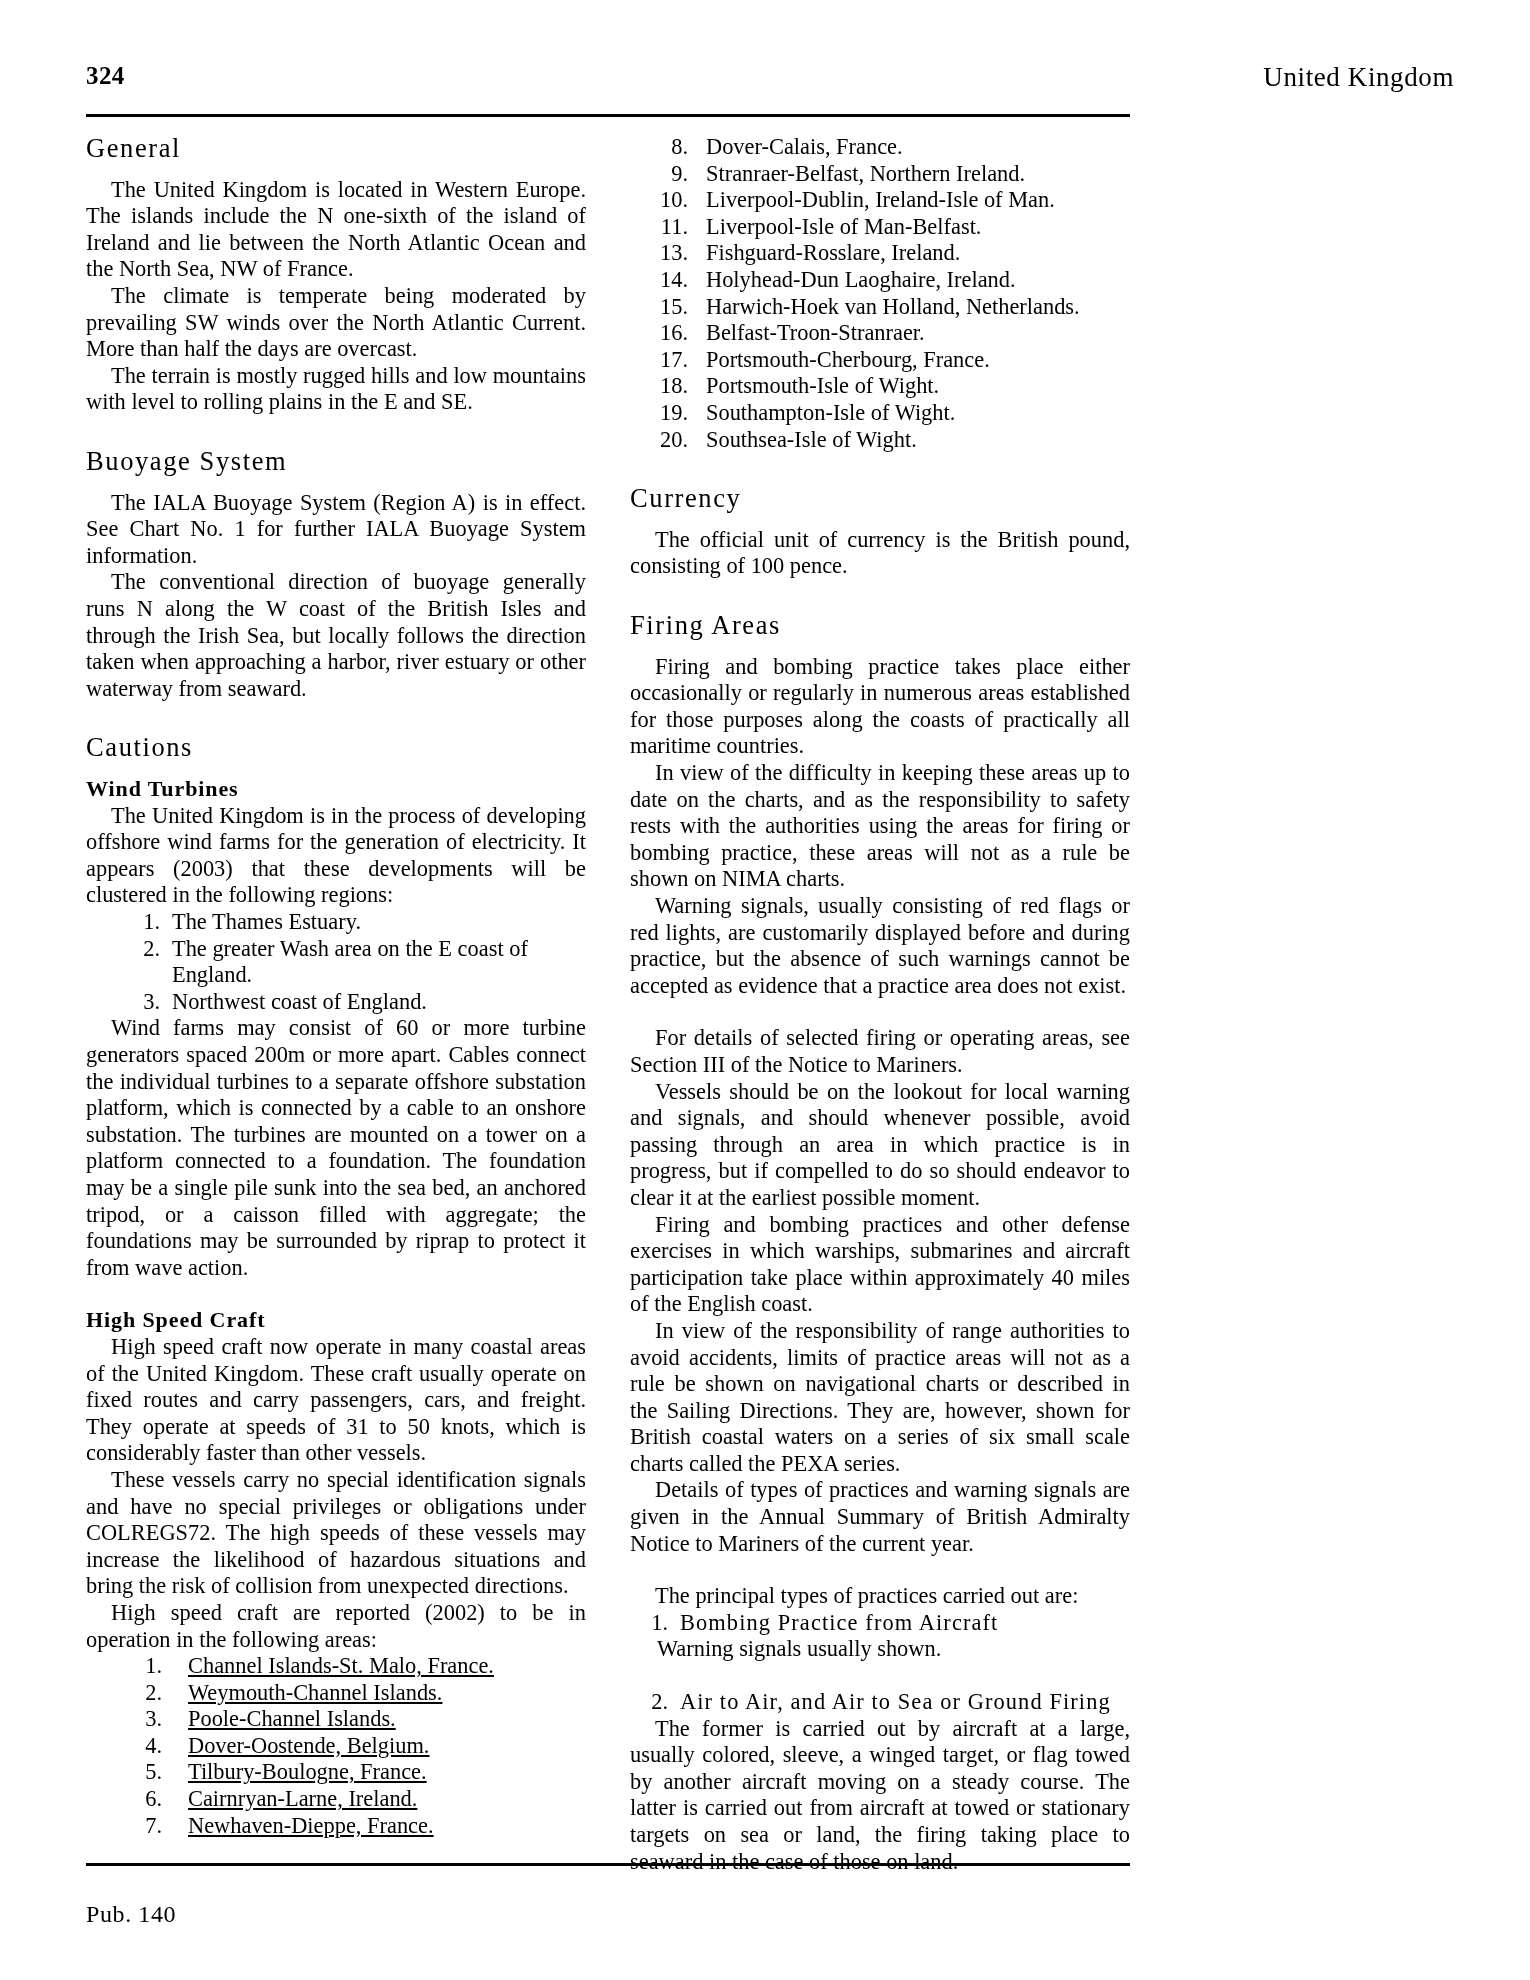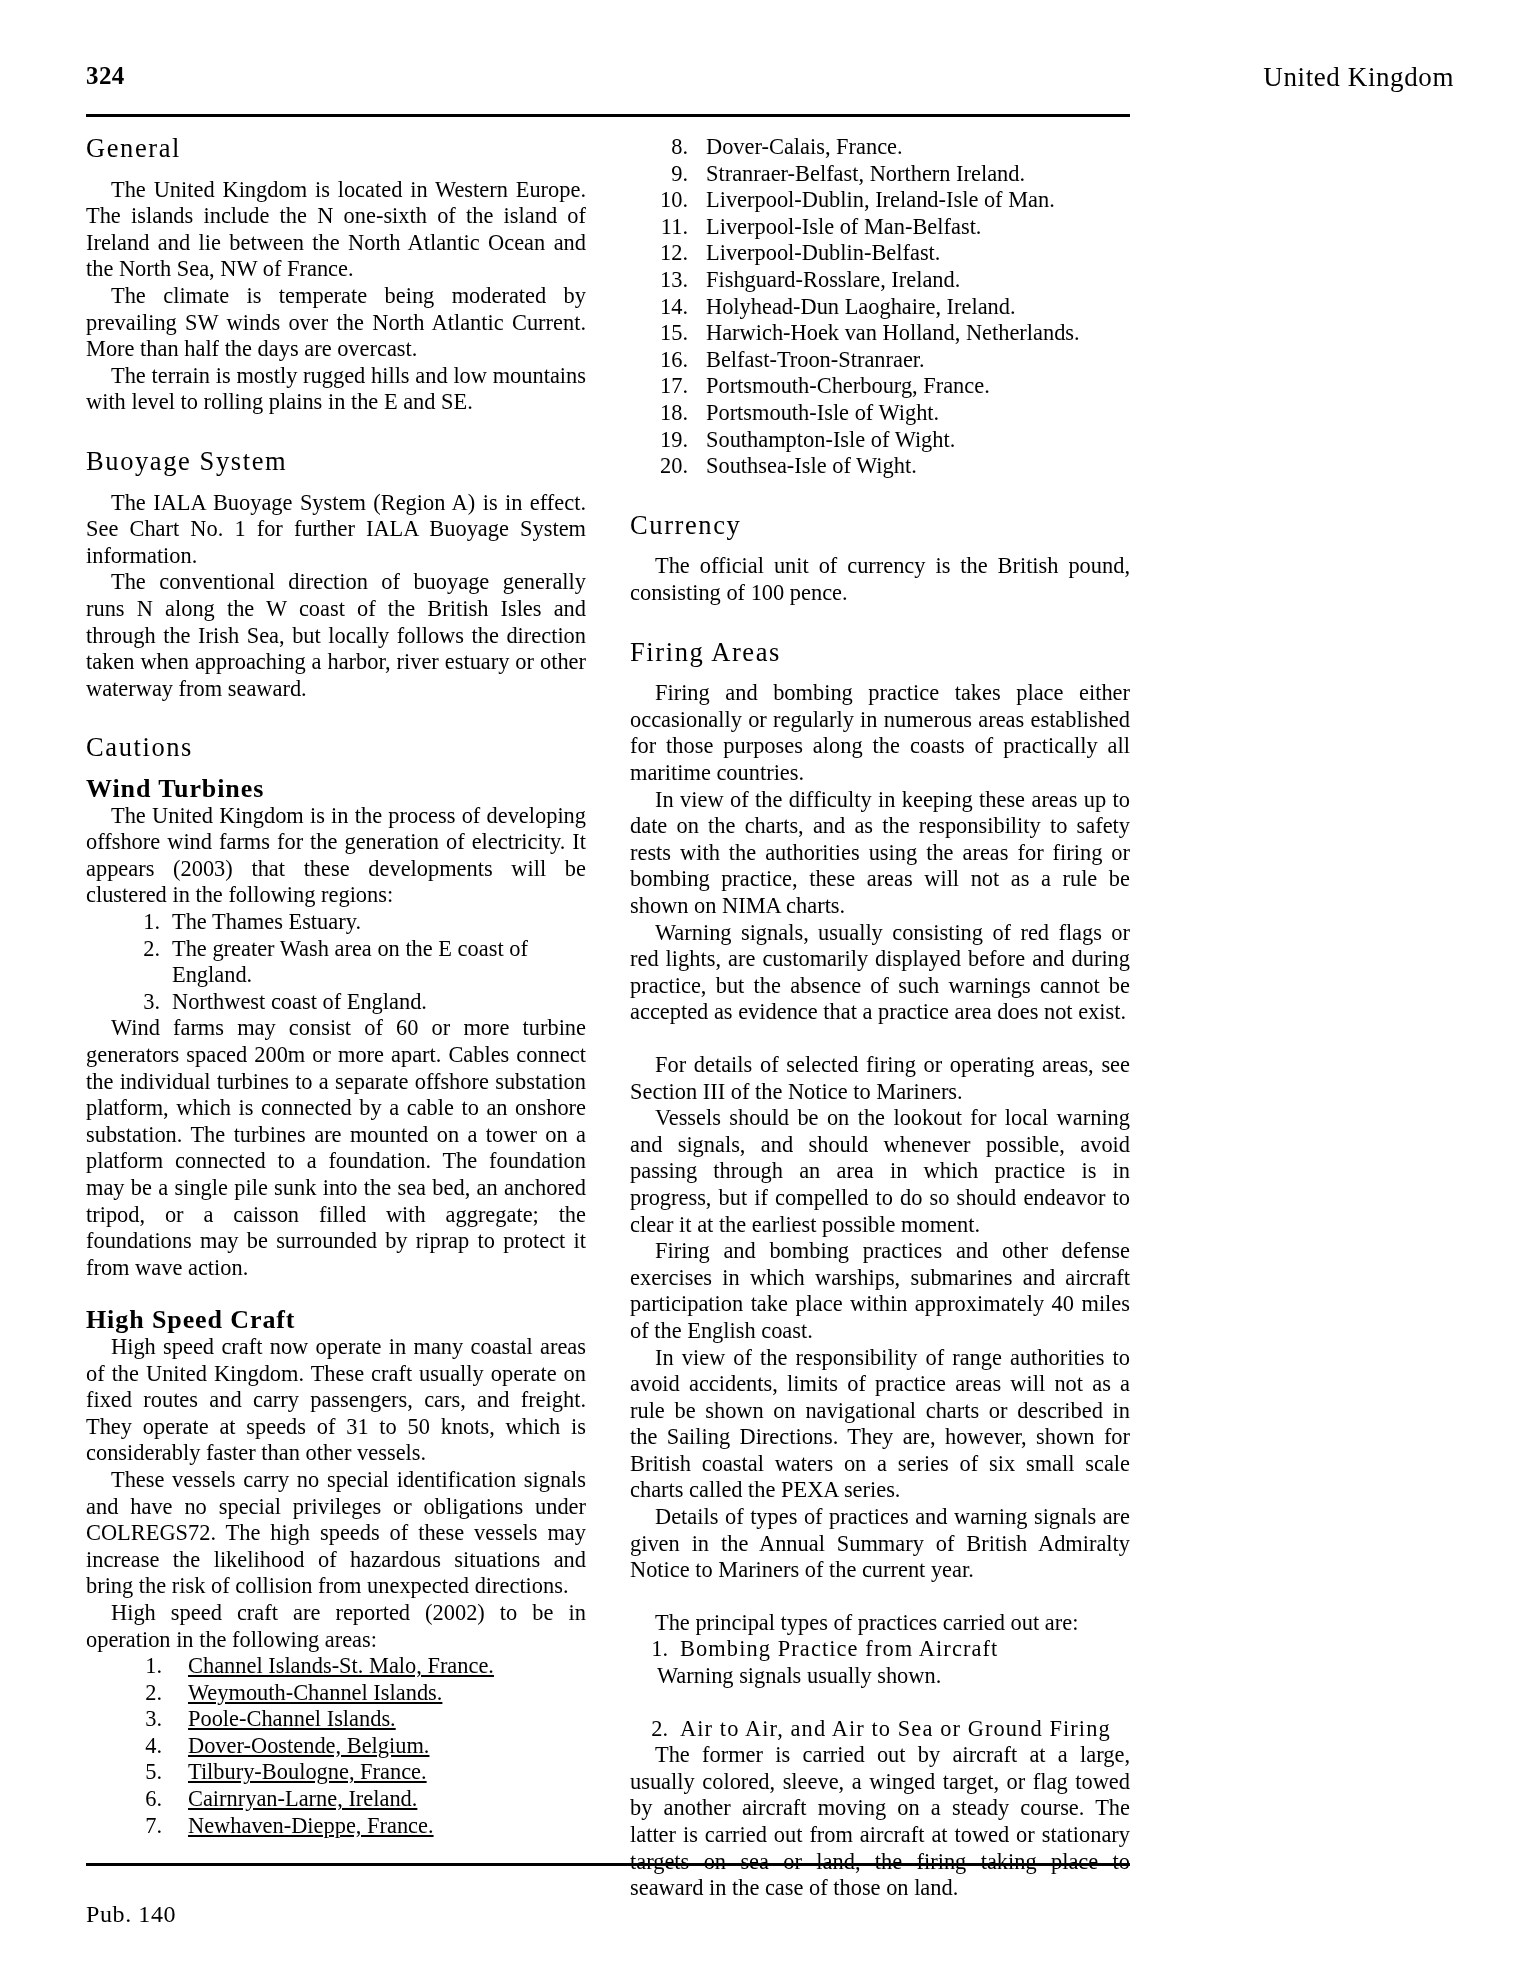--- a/index.html
+++ b/index.html
@@ -65,21 +65,21 @@
   h2.section {
     font-size: 26.5px;
     font-weight: normal;
     letter-spacing: 1.6px;
     margin: 0 0 13px 0;
     line-height: 1.12;
   }
   .section.spaced-above { margin-top: 31px; }
 
   .subhead {
-    font-size: 26px;
+    font-size: 22px;
     letter-spacing: 0.9px;
     margin: 0;
     line-height: 26.6px;
   }
   .subhead.spaced-above { margin-top: 26px; }
 
   p.para {
     margin: 0;
     text-indent: 25px;
     text-align: justify;
@@ -243,24 +243,20 @@
         </li>
         <li>
           <span class="num">10.</span>
           <span class="txt">Liverpool-Dublin, Ireland-Isle of Man.</span>
         </li>
         <li>
           <span class="num">11.</span>
           <span class="txt">Liverpool-Isle of Man-Belfast.</span>
         </li>
         <li>
-          <span class="num">12.</span>
-          <span class="txt">Liverpool-Dublin-Belfast.</span>
-        </li>
-        <li>
           <span class="num">13.</span>
           <span class="txt">Fishguard-Rosslare, Ireland.</span>
         </li>
         <li>
           <span class="num">14.</span>
           <span class="txt">Holyhead-Dun Laoghaire, Ireland.</span>
         </li>
         <li>
           <span class="num">15.</span>
           <span class="txt">Harwich-Hoek van Holland, Netherlands.</span>

